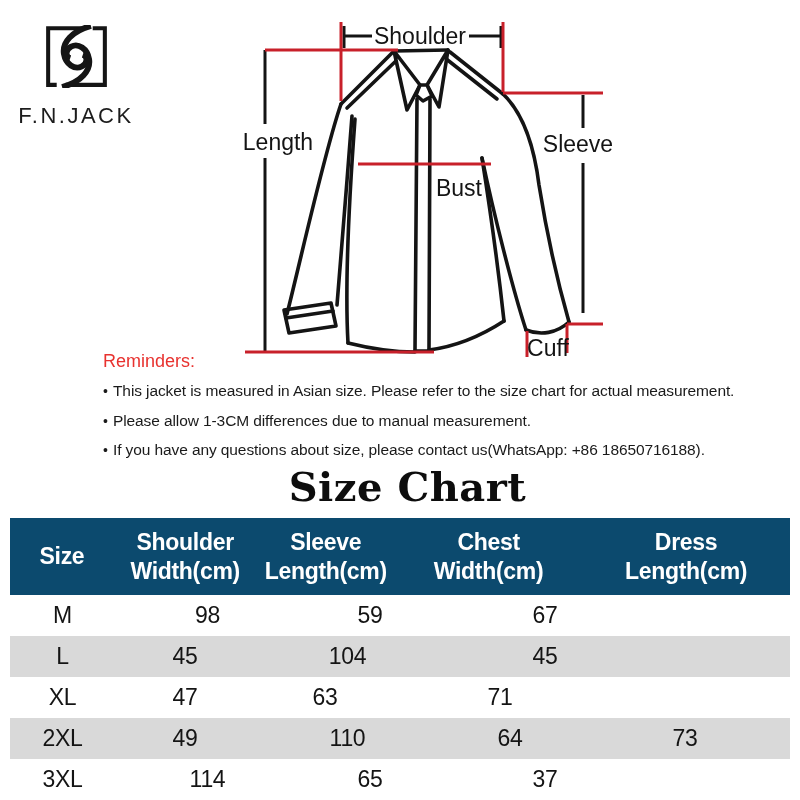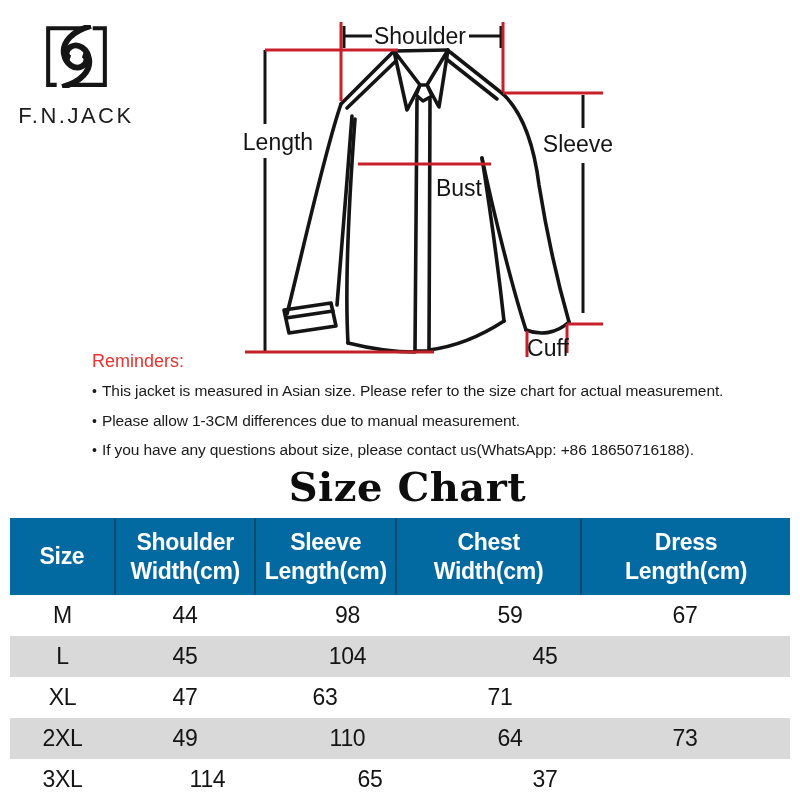--- a/index.html
+++ b/index.html
@@ -15,21 +15,21 @@
   .logo svg { display:block; margin:0 auto; }
   .brand-name {
     margin-top:15px; font-size:22px; letter-spacing:2.5px;
     color:#1c1c1c; white-space:nowrap;
   }
 
   .diagram-svg { position:absolute; left:0; top:0; }
   .diagram-svg text { font-family:"Liberation Sans", sans-serif; font-size:23px; fill:#141414; }
 
   
-  .reminders { position:absolute; left:92px; top:351px; width:668px; }
+  .reminders { position:absolute; left:103px; top:351px; width:668px; }
   .reminders-title { color:#e8322f; font-size:18px; margin-bottom:10px; }
   .reminder-item {
     display:flex; align-items:flex-start;
     font-size:15.5px; line-height:1.2; color:#1a1a1a; margin-bottom:11px;
     letter-spacing:-0.1px;
   }
   .bullet { flex:0 0 auto; width:10px; font-size:14px; line-height:1.3; }
 
   
   .chart-title {
@@ -42,21 +42,21 @@
   .size-table { margin:0 10px; }
   .t-row { display:flex; width:100%; }
   .t-cell {
     display:flex; align-items:center; justify-content:center;
     text-align:center; letter-spacing:-0.3px;
   }
   .c0 { width:13.46%; } .c1 { width:17.95%; } .c2 { width:23.72%; }
   .c3 { width:17.95%; } .c4 { width:26.92%; }
 
   .t-header {
-    height:77px; background:#0369a1; color:#ffffff;
+    height:77px; background:#0c4a6e; color:#ffffff;
     font-weight:bold; font-size:23px; line-height:1.22;
   }
   .t-header .t-cell + .t-cell { border-left:2px solid #0c4a6e; }
   .t-header .hdr-txt { display:inline-block; max-width:128px; }
 
   .t-data { height:41px; font-size:23px; color:#141414; }
   .t-data.alt { background:#d9d9d9; }
 </style>
 </head>
 <body>
@@ -165,21 +165,20 @@
     <div class="t-cell c2">
         <span class="hdr-txt">Chest Width(cm)</span>
       </div>
     <div class="t-cell c4">
         <span class="hdr-txt">Dress Length(cm)</span>
       </div>
   </div>
 
   <div class="t-row t-data">
     <div class="t-cell c0">M</div>
-    <div class="t-cell c1">44</div>
     <div class="t-cell c2">98</div>
     <div class="t-cell c3">59</div>
     <div class="t-cell c4">67</div>
   </div>
 
   <div class="t-row t-data alt">
     <div class="t-cell c0">L</div>
     <div class="t-cell c1">45</div>
     <div class="t-cell c2">104</div>
     <div class="t-cell c4">45</div>

